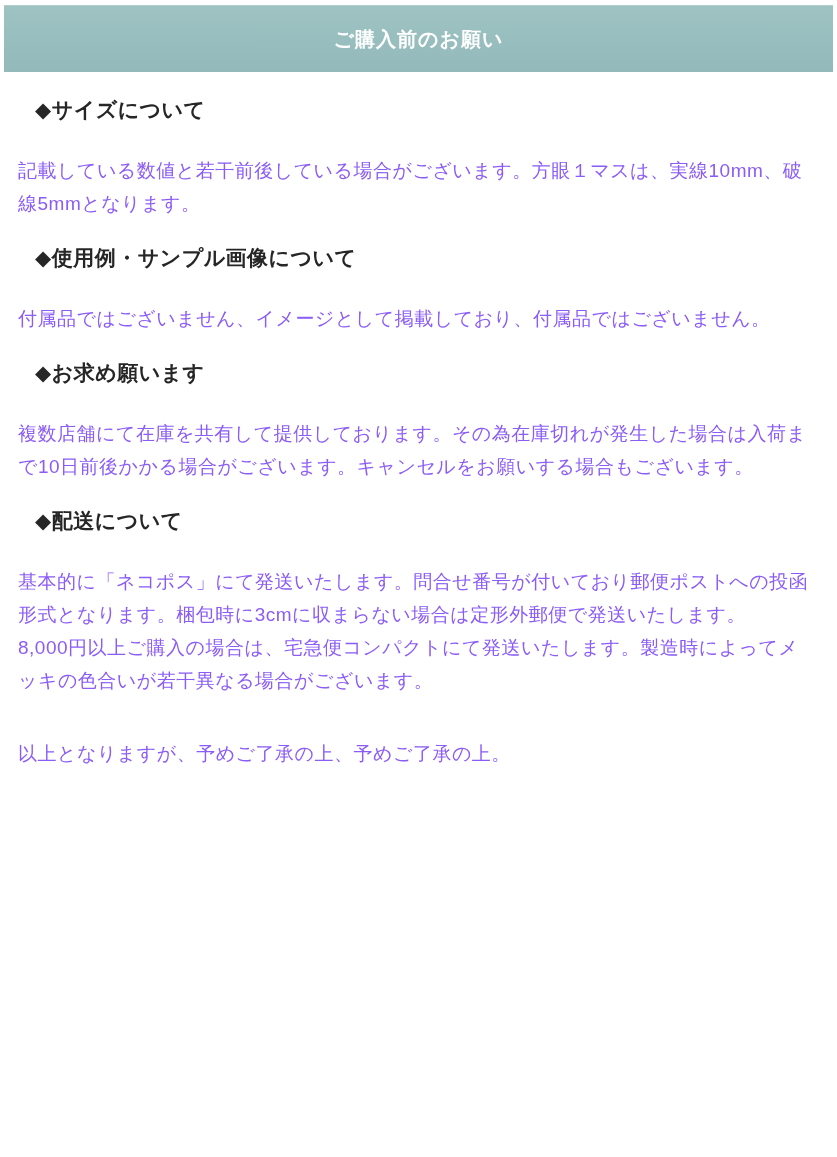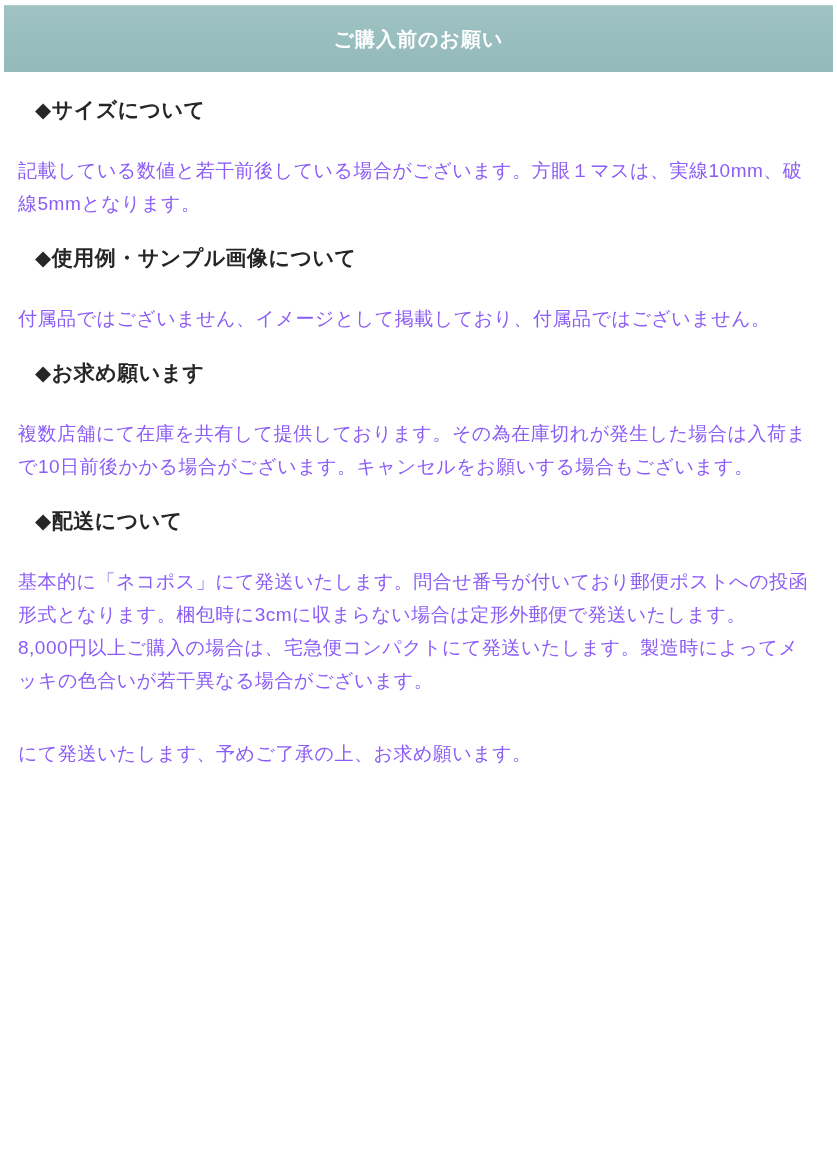--- a/index.html
+++ b/index.html
@@ -87,17 +87,17 @@
 
     <div>
       <h3 class="section-heading">◆配送について</h3>
       <div class="body-text">
         <div>基本的に「ネコポス」にて発送いたします。問合せ番号が付いており郵便ポストへの投函形式となります。梱包時に3cmに収まらない場合は定形外郵便で発送いたします。</div>
         <div>8,000円以上ご購入の場合は、宅急便コンパクトにて発送いたします。製造時によってメッキの色合いが若干異なる場合がございます。</div>
       </div>
     </div>
 
     <div class="body-text closing">
-      <div>にて発送いたします、予めご了承の上、お求め願います。</div>
+      <div>以上となりますが、予めご了承の上、予めご了承の上。</div>
     </div>
 
   </div>
 </div>
 
 </body></html>

